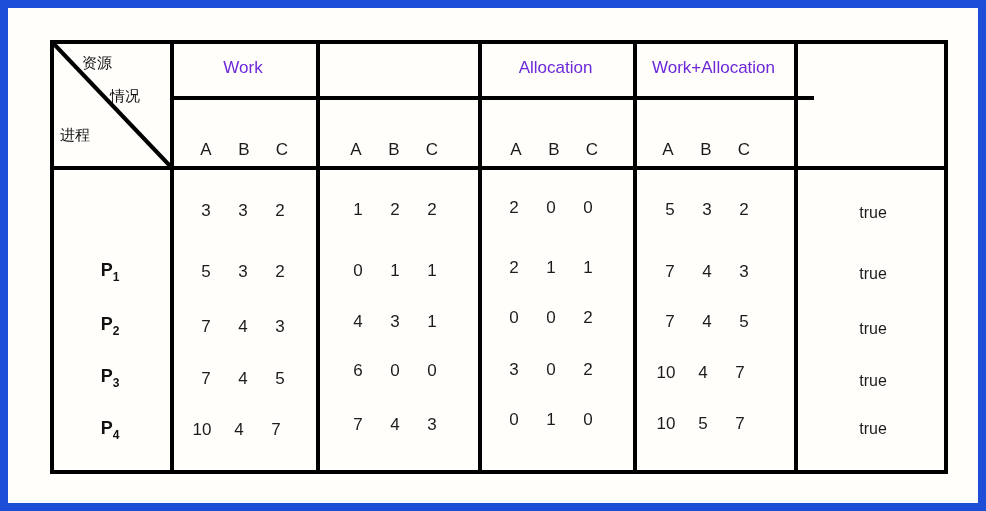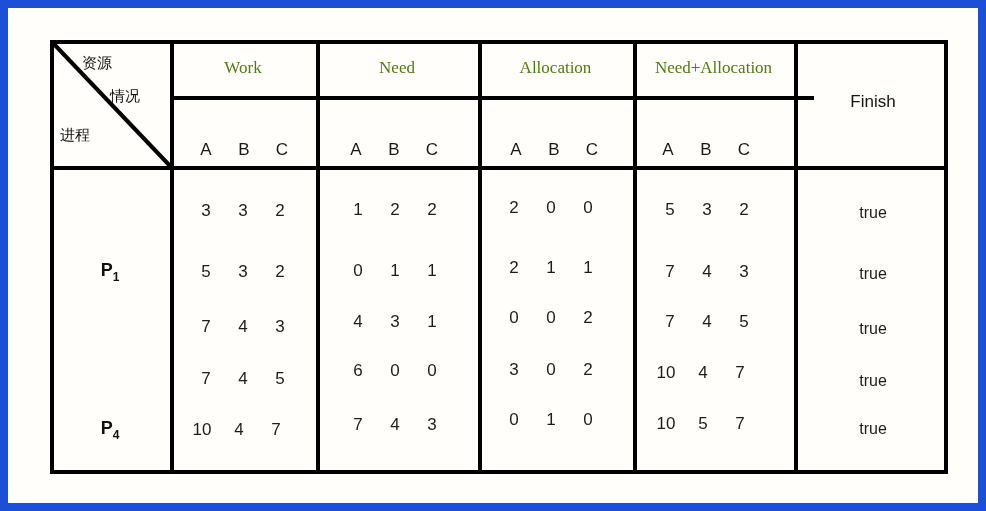--- a/index.html
+++ b/index.html
@@ -59,23 +59,22 @@
   #cn-sit { left: 60px; top: 47px; }
   #cn-proc { left: 10px; top: 86px; }
 
   
   .grp-head {
     position: absolute;
     height: 72px;
     line-height: 56px;
     text-align: center;
     font-size: 17px;
-    color: #4d7c0f;
+    color: #6d28d9;
     white-space: nowrap;
-    font-family: Liberation Serif, serif;
   }
   
   .abc {
     position: absolute;
     top: 100px;
     height: 26px;
     font-size: 17px;
     color: #1a1a1a;
   }
   .abc span {
@@ -159,25 +158,23 @@
     <div id="corner">
       <svg width="124" height="130" viewBox="0 0 124 130">
         <line x1="2" y1="2" x2="122" y2="128" stroke="#000" stroke-width="4"></line>
       </svg>
       <span class="cn-lbl" id="cn-res">资源</span>
       <span class="cn-lbl" id="cn-sit">情况</span>
       <span class="cn-lbl" id="cn-proc">进程</span>
     </div>
 
     <div class="grp-head" style="left:120px;top:0;width:146px;">Work</div>
-    <div class="grp-head" style="left:266px;top:0;width:162px;">Need</div>
     <div class="grp-head" style="left:428px;top:0;width:155px;border-radius:14px;">Allocation</div>
-    <div class="grp-head" style="left:583px;top:0;width:161px;">Need+Allocation</div>
-
-    <div id="finish-head">Finish</div>
+    <div class="grp-head" style="left:583px;top:0;width:161px;">Work+Allocation</div>
+
 
     <div class="abc" style="left:146px;">
       <span>A</span>
       <span>B</span>
       <span>C</span>
     </div>
     <div class="abc" style="left:296px;">
       <span>A</span>
       <span>B</span>
       <span>C</span>
@@ -233,20 +230,23 @@
       <span>1</span>
       <span>1</span>
     </div>
     <div class="triplet" style="left:608px;top:222px;">
       <span>7</span>
       <span>4</span>
       <span>3</span>
     </div>
     <div class="finish-cell" style="top:225px;">true</div>
 
+    <div class="plabel" style="left:0;top:274px;">
+      <span>P</span><sub>2</sub>
+    </div>
     <div class="triplet" style="left:144px;top:277px;">
       <span>7</span>
       <span>4</span>
       <span>3</span>
     </div>
     <div class="triplet" style="left:296px;top:272px;">
       <span>4</span>
       <span>3</span>
       <span>1</span>
     </div>
@@ -255,20 +255,23 @@
       <span>0</span>
       <span>2</span>
     </div>
     <div class="triplet" style="left:608px;top:272px;">
       <span>7</span>
       <span>4</span>
       <span>5</span>
     </div>
     <div class="finish-cell" style="top:280px;">true</div>
 
+    <div class="plabel" style="left:0;top:326px;">
+      <span>P</span><sub>3</sub>
+    </div>
     <div class="triplet" style="left:144px;top:329px;">
       <span>7</span>
       <span>4</span>
       <span>5</span>
     </div>
     <div class="triplet" style="left:296px;top:321px;">
       <span>6</span>
       <span>0</span>
       <span>0</span>
     </div>

